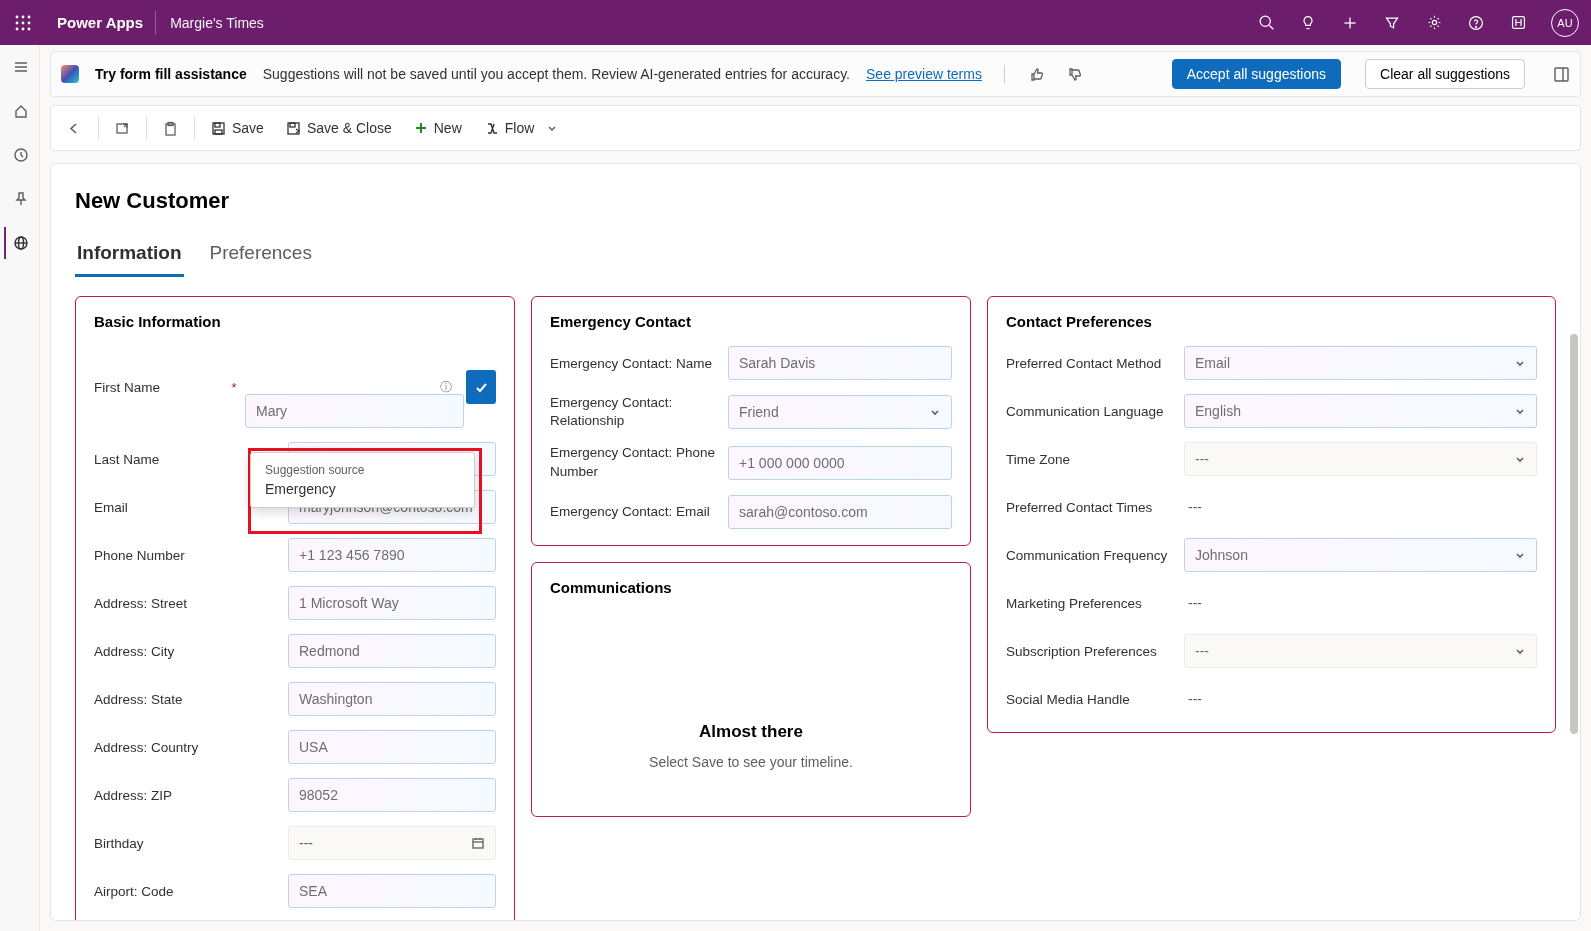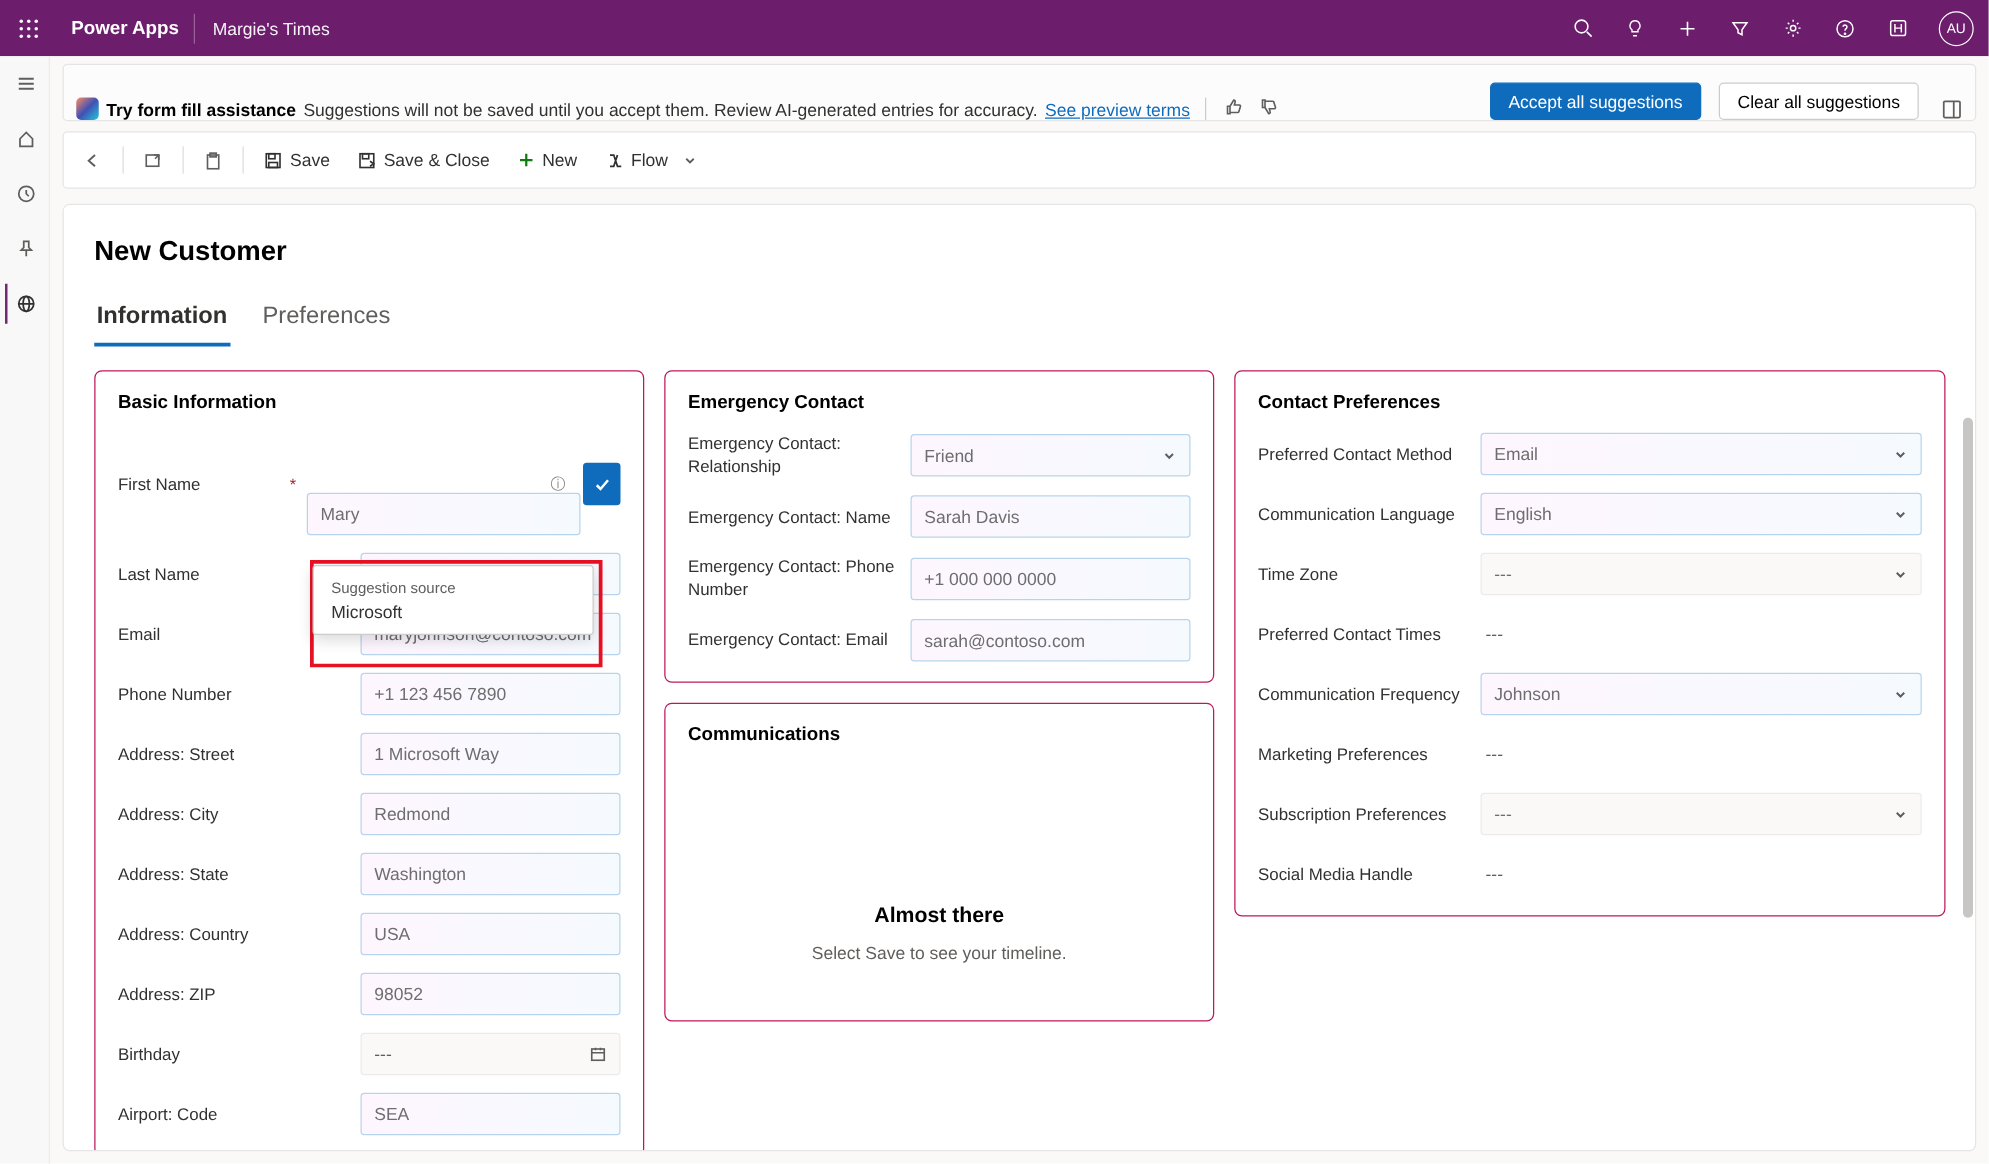--- a/index.html
+++ b/index.html
@@ -17,21 +17,21 @@
 .shell { display:flex; height:calc(100vh - 45px); }
 
 
 .rail { width:40px; background:#f8f8f8; border-right:1px solid #edebe9; display:flex; flex-direction:column; align-items:center; padding-top:6px; gap:12px; }
 .rail .ritem { width:32px; height:32px; display:flex; align-items:center; justify-content:center; cursor:pointer; color:#605e5c; border-left:2px solid transparent; }
 .rail .ritem.active { border-left:2px solid #742774; color:#323130; }
 
 .main { flex:1; display:flex; flex-direction:column; background:#faf9f8; overflow:hidden; }
 
 
-.notif { display:flex; align-items:flex-end; height:46px; background:#fcfcfc; border:1px solid #e5e5e5; margin:6px 10px 0 10px; border-radius:4px; padding:0 10px; font-size:14px; gap:6px; }
+.notif { display:flex; align-items:center; height:46px; background:#fcfcfc; border:1px solid #e5e5e5; margin:6px 10px 0 10px; border-radius:4px; padding:0 10px; font-size:14px; gap:16px; }
 .notif .nlabel { font-weight:600; }
 .notif .ntext { color:#323130; }
 .notif a { color:#0f6cbd; text-decoration:underline; }
 .notif .divider { width:1px; height:18px; background:#ccc; margin:0 6px; }
 .notif .thumb { width:22px; height:22px; display:flex; align-items:center; justify-content:center; cursor:pointer; color:#605e5c; }
 .notif .nspacer { flex:1; }
 .notif .btn-primary { background:#0f6cbd; color:#fff; border:1px solid #0f6cbd; padding:6px 14px; border-radius:4px; font-size:14px; cursor:pointer; }
 .notif .btn-secondary { background:#fff; border:1px solid #ccc; padding:6px 14px; border-radius:4px; font-size:14px; cursor:pointer; }
 .notif .clip-icon { margin-left:12px; color:#605e5c; cursor:pointer; }
 .copilot-logo { width:18px; height:18px; border-radius:4px; background:linear-gradient(135deg,#ff8a65,#3f51b5,#26c6da); flex-shrink:0; }
@@ -354,31 +354,31 @@
             <label>Airport: Code</label>
               <span class="noreq"></span>
             <input class="input suggested" value="SEA" style="">
           </div>
         </div>
 
         <div class="sec-mid">
           <div class="section">
             <h3>Emergency Contact</h3>
             <div class="field">
+              <label>Emergency Contact: Name</label>
+              <input class="input suggested" value="Sarah Davis" style="">
+            </div>
+            <div class="field">
               <label class="multi">Emergency Contact: Relationship</label>
               <div class="select suggested">
                 <span class="sval">Friend</span>
                 <svg width="12" height="12" fill="none" stroke="#605e5c" stroke-width="1.6">
                     <path d="M3 5l3 3 3-3"></path>
                   </svg>
               </div>
-            </div>
-            <div class="field">
-              <label>Emergency Contact: Name</label>
-              <input class="input suggested" value="Sarah Davis" style="">
             </div>
             <div class="field">
               <label class="multi">Emergency Contact: Phone Number</label>
               <input class="input suggested" value="+1 000 000 0000" style="">
             </div>
             <div class="field" style="margin-bottom:0;">
               <label>Emergency Contact: Email</label>
               <input class="input suggested" value="sarah@contoso.com" style="">
             </div>
           </div>
@@ -455,14 +455,14 @@
       </div>
 
       <div class="scrollbar-fake"></div>
     </div>
   </div>
 </div>
 
 <div class="red-highlight"></div>
 <div class="tooltip-box">
   <div class="tlabel">Suggestion source</div>
-  <div class="tval">Microsoft</div>
+  <div class="tval">Emergency</div>
 </div>
 
 </body></html>

